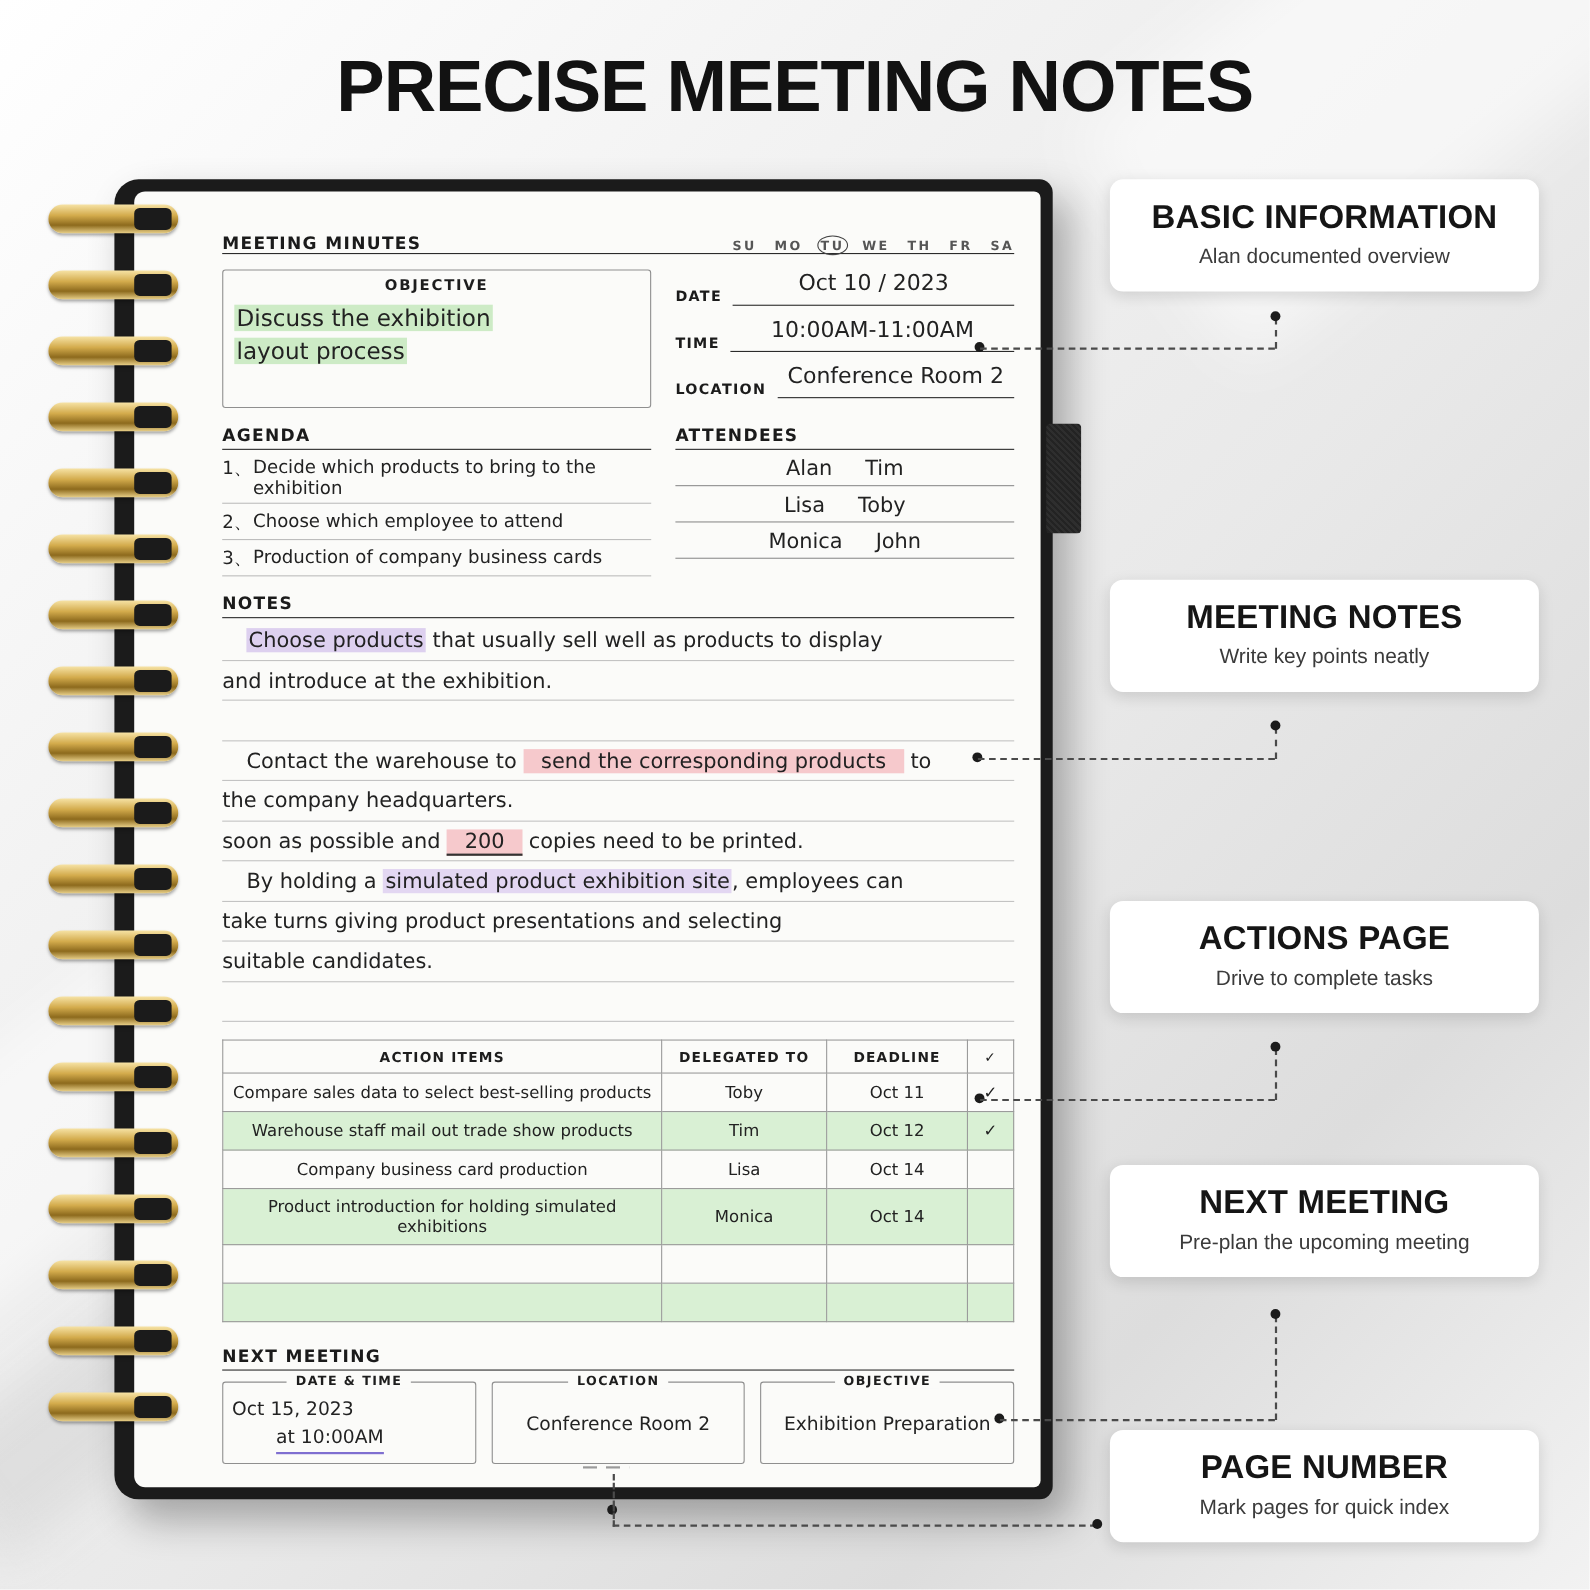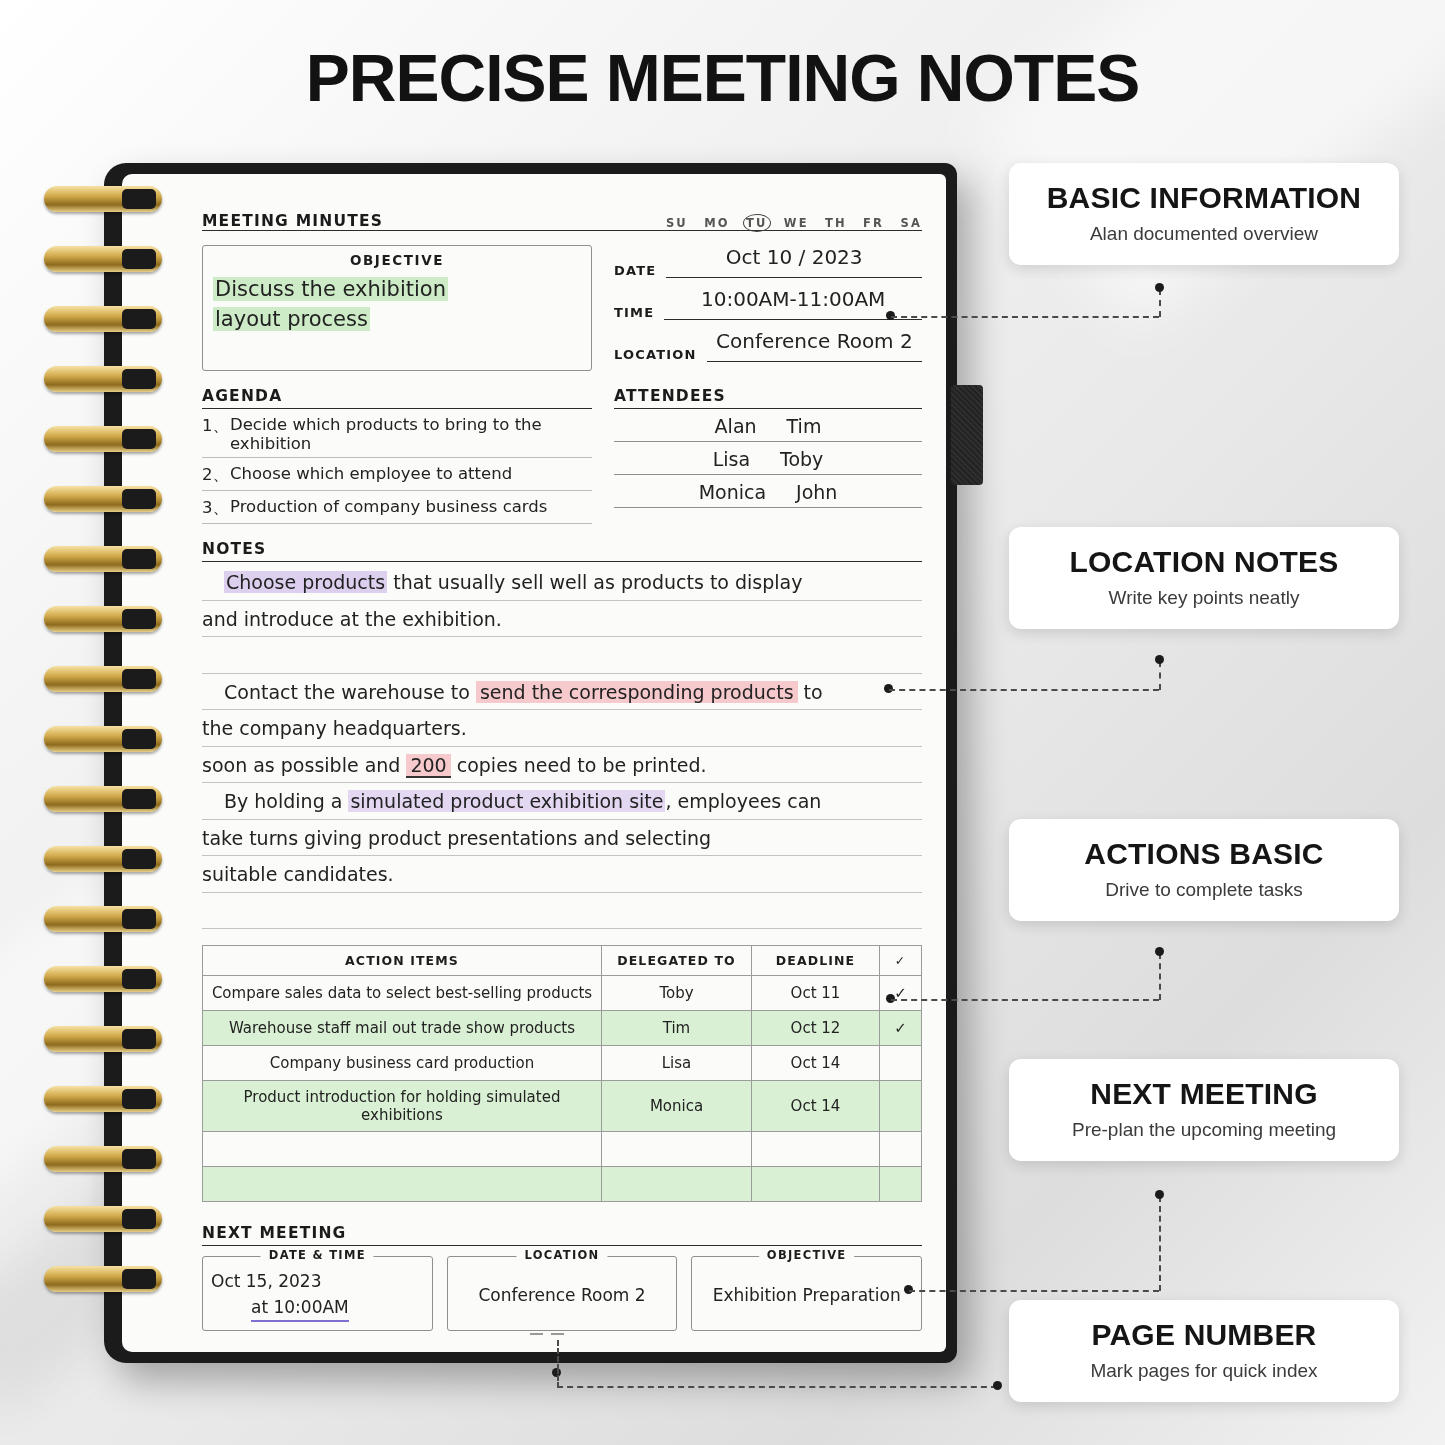--- a/index.html
+++ b/index.html
@@ -79,21 +79,21 @@
   .dow { font-size:11.5px; letter-spacing:2.2px; color:#555; font-weight:bold; }
   .dow span { margin-left:10px; }
   .dow .sel { position:relative; }
   .dow .sel::after{ content:""; position:absolute; left:-3px; right:-3px; top:-2px; bottom:-2px; border:1.4px solid #444; border-radius:50%; }
 
   .top-grid { display:flex; gap:22px; margin-top:14px; }
   .objective-box { width:390px; border:1.4px solid #8f8f8f; border-radius:3px; padding:6px 10px 10px; }
   .objective-title { text-align:center; font-size:13.5px; font-weight:bold; letter-spacing:1.6px; margin-bottom:6px; }
   .objective-text { text-align:left; font-size:21px; line-height:1.45; }
   .hl-green { background:#cdebc6; padding:0 2px; }
-  .hl-pink { background:#f6c9cc; padding:0 4px; }
+  .hl-pink { background:#f6c9cc; padding:0 16px; }
   .hl-purple { background:#ddd0ef; padding:0 2px; }
   .hl-lilac { background:#e3d7f2; padding:0 2px; }
 
   .meta { flex:1; }
   .meta-row { display:flex; align-items:flex-end; gap:10px; margin-bottom:9px; }
   .meta-key { font-size:13px; font-weight:bold; letter-spacing:1.2px; color:#1b1b1b; white-space:nowrap; }
   .meta-val { flex:1; font-size:20px; border-bottom:1.3px solid #2b2b2b; padding-bottom:8px; text-align:center; }
 
   .mid-grid { display:flex; gap:22px; margin-top:16px; }
   .agenda { width:390px; }
@@ -356,25 +356,25 @@
   <div class="ring" style="top:1086px;"></div>
 </div>
 
 <div class="bottom-dash"></div>
 
 <div class="callout" id="c1">
   <h3>BASIC INFORMATION</h3>
   <p>Alan documented overview</p>
 </div>
 <div class="callout" id="c2">
-  <h3>LOCATION NOTES</h3>
+  <h3>MEETING NOTES</h3>
   <p>Write key points neatly</p>
 </div>
 <div class="callout" id="c3">
-  <h3>ACTIONS BASIC</h3>
+  <h3>ACTIONS PAGE</h3>
   <p>Drive to complete tasks</p>
 </div>
 <div class="callout" id="c4">
   <h3>NEXT MEETING</h3>
   <p>Pre-plan the upcoming meeting</p>
 </div>
 <div class="callout" id="c5">
   <h3>PAGE NUMBER</h3>
   <p>Mark pages for quick index</p>
 </div>

